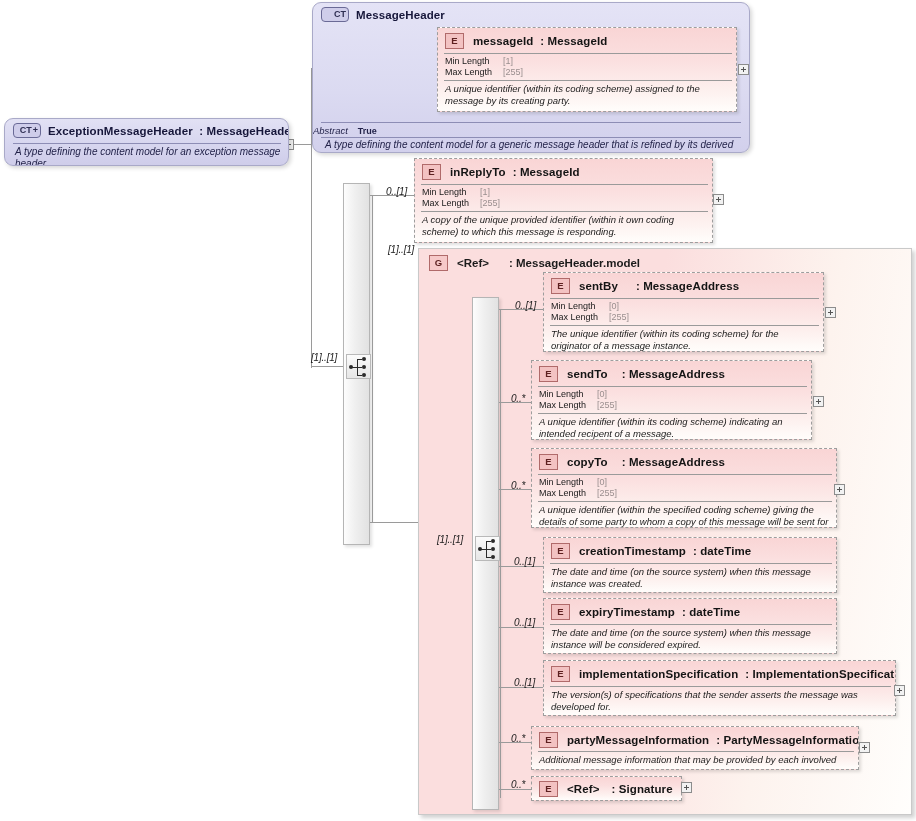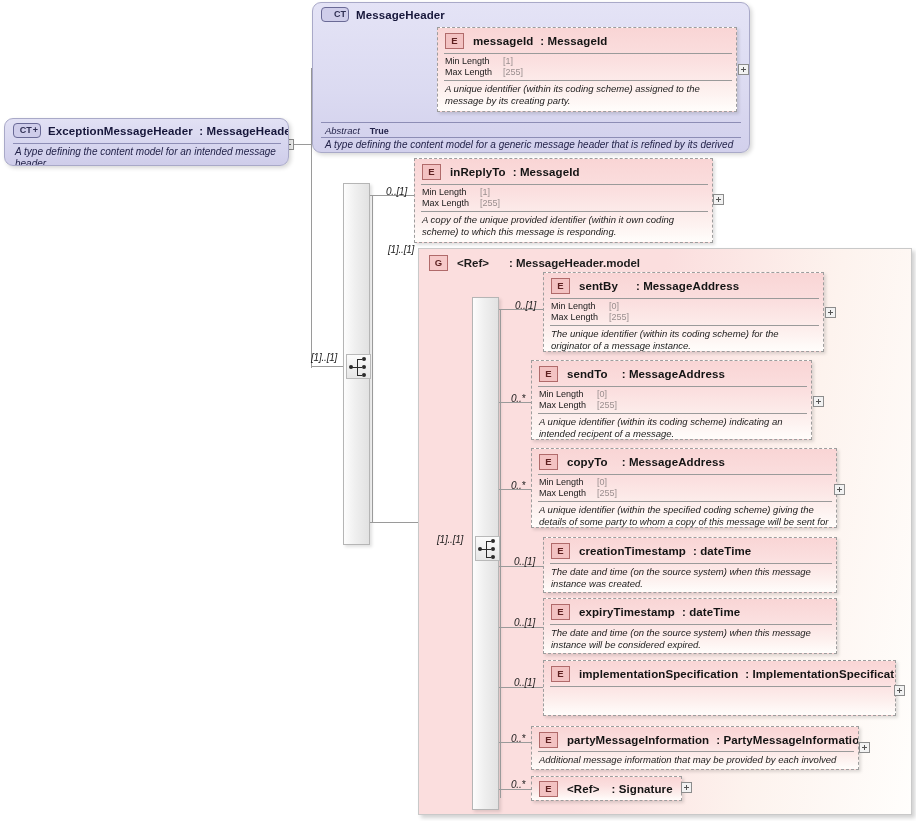--- a/index.html
+++ b/index.html
@@ -257,21 +257,21 @@
   <div class="card" style="left:511px;top:779px;">0..*</div>
 
   <div class="ctbox inner" style="left:312px;top:2px;width:438px;height:151px;">
     <div class="ct-title">
       <span class="ct-badge">
           <span>CT</span>
         </span>
       <span class="ct-name">MessageHeader</span>
     </div>
     <div class="ct-sep" style="left:8px;top:119px;width:420px;"></div>
-    <div class="ct-prop" style="left:12px;top:122px;">
+    <div class="ct-prop" style="left:0;top:122px;">
       <span class="k">Abstract</span>
       <span class="v">True</span>
     </div>
     <div class="ct-sep" style="left:8px;top:134px;width:420px;"></div>
     <div class="ct-doc" style="left:12px;top:136px;width:420px;">A type defining the content model for a generic message header that is refined by its derived classes.</div>
   </div>
 
   <div class="ebox" style="left:437px;top:27px;width:300px;height:85px;">
     <div class="e-head">
       <span class="e-badge">E</span>
@@ -296,21 +296,21 @@
 
   <div class="ctbox" style="left:4px;top:118px;width:285px;height:48px;">
     <div class="ct-title">
       <span class="ct-badge">
           <span>CT</span>
           <span class="plusmark">+</span>
         </span>
       <span class="ct-name"><span>ExceptionMessageHeader</span>&nbsp;&nbsp;<span>:</span>&nbsp;<span>MessageHeader</span></span>
     </div>
     <div class="ct-sep" style="left:8px;top:24px;width:268px;"></div>
-    <div class="ct-doc" style="left:10px;top:27px;width:270px;">A type defining the content model for an intended message header.</div>
+    <div class="ct-doc" style="left:10px;top:27px;width:270px;">A type defining the content model for an exception message header.</div>
   </div>
 
   <div class="ebox" style="left:414px;top:158px;width:299px;height:85px;">
     <div class="e-head">
       <span class="e-badge">E</span>
       <span class="e-name">inReplyTo</span>
       <span class="e-type"><span>:</span>&nbsp;<span>MessageId</span></span>
     </div>
     <div class="e-sep" style="left:6px;top:25px;width:287px;"></div>
     <div class="e-facets" style="left:7px;top:28px;">
@@ -414,20 +414,21 @@
     <div class="e-doc" style="left:7px;top:28px;width:282px;">The date and time (on the source system) when this message instance will be considered expired.</div>
   </div>
 
   <div class="ebox" style="left:543px;top:660px;width:353px;height:56px;">
     <div class="e-head">
       <span class="e-badge">E</span>
       <span class="e-name">implementationSpecification</span>
       <span class="e-type"><span>:</span>&nbsp;<span>ImplementationSpecification</span></span>
     </div>
     <div class="e-sep" style="left:6px;top:25px;width:341px;"></div>
+    <div class="e-doc" style="left:7px;top:28px;width:341px;">The version(s) of specifications that the sender asserts the message was developed for.</div>
   </div>
   <div class="toggle plus" style="left:894px;top:685px;"></div>
 
   <div class="ebox" style="left:531px;top:726px;width:328px;height:44px;">
     <div class="e-head">
       <span class="e-badge">E</span>
       <span class="e-name">partyMessageInformation</span>
       <span class="e-type"><span>:</span>&nbsp;<span>PartyMessageInformation</span></span>
     </div>
     <div class="e-sep" style="left:6px;top:24px;width:316px;"></div>

